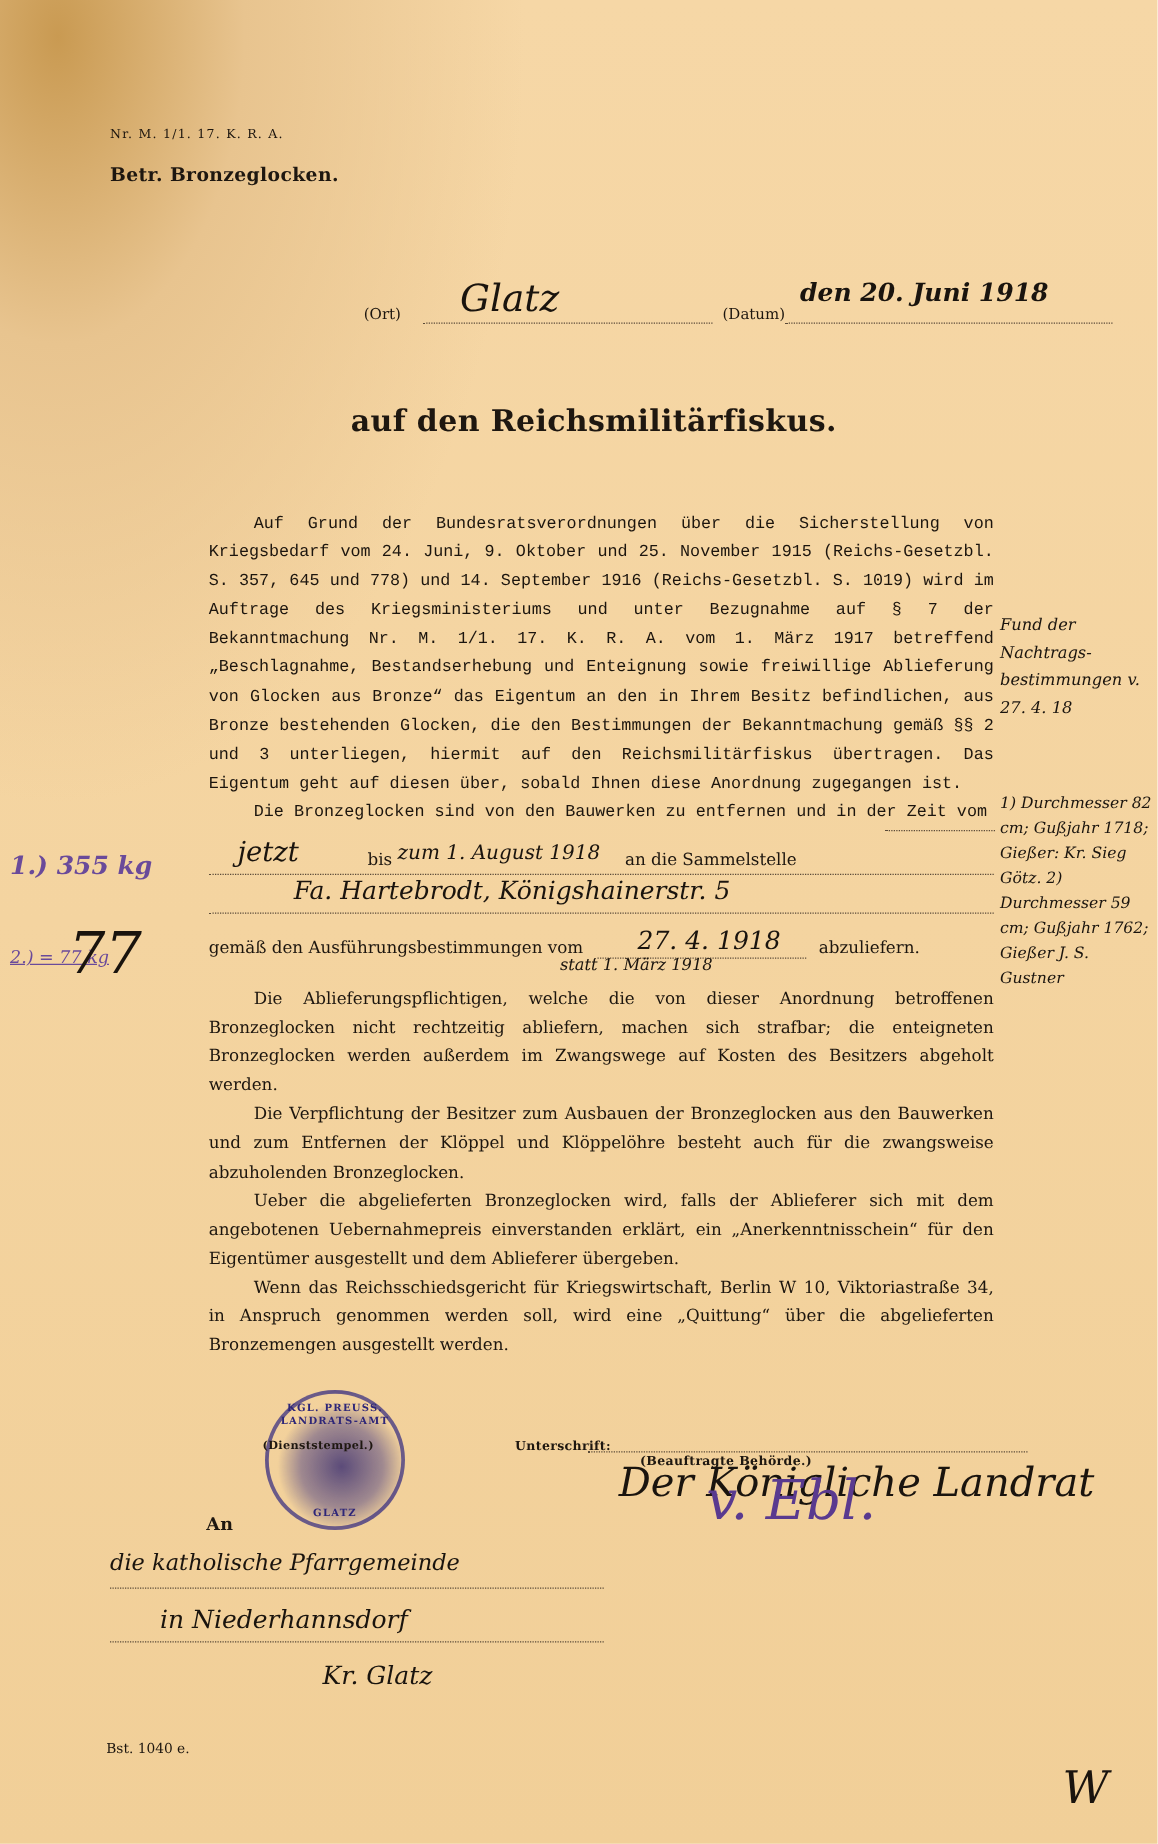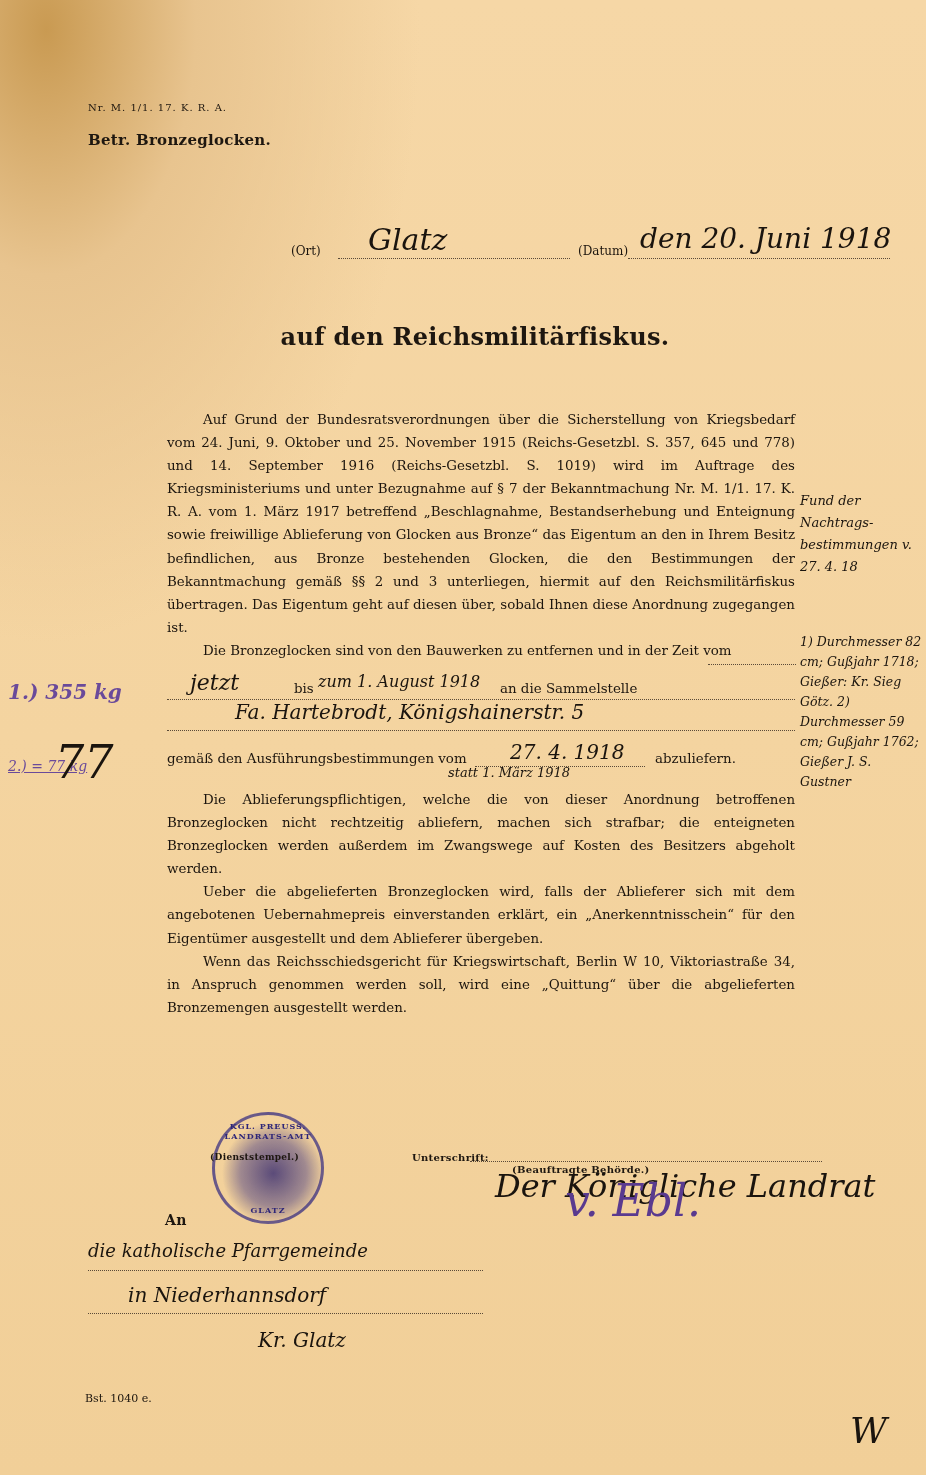--- a/index.html
+++ b/index.html
@@ -18,26 +18,26 @@
   .dots { border-bottom:1px dotted #5a4a38; }
 
   #ref { left:88px; top:102px; font-size:10px; letter-spacing:1px; }
   #betr { left:88px; top:131px; font-size:15px; font-weight:bold; }
 
   #ort-label { left:291px; top:244px; font-size:12px; }
   #ort-line { left:338px; top:258px; width:232px; }
   #ort-value { left:368px; top:222px; font-size:30px; }
   #datum-label { left:578px; top:244px; font-size:12px; }
   #datum-line { left:628px; top:258px; width:262px; }
-  #datum-value { left:640px; top:222px; font-size:28px; }
+  #datum-value { left:640px; top:222px; font-size:20px;font-weight:bold; }
 
   #title { left:150px; top:318px; width:650px; text-align:center; font-size:24px; font-weight:bold; line-height:38px; }
 
   #body { left:167px; top:408px; width:628px; font-size:13.4px; line-height:23.1px; text-align:justify; }
-  #body p { margin:0; text-indent:36px; }
+  #body p { margin:0; text-indent:36px;font-family:Liberation Mono, monospace; }
 
   .row { position:absolute; font-size:13.4px; }
   #zeit-line { left:708px; top:664px; width:88px; }
   #bis-row-line { left:167px; top:699px; width:628px; }
   #jetzt { left:190px; top:670px; font-size:22px; }
   #bis { left:294px; top:681px; font-size:13.4px; }
   #bis-date { left:318px; top:672px; font-size:16px; }
   #sammel { left:500px; top:681px; }
   #sammel-line { left:167px; top:730px; width:628px; }
   #firma { left:235px; top:700px; font-size:20px; }
@@ -108,20 +108,21 @@
 <div class="abs dots" id="sammel-line"></div>
 <div class="abs hand" id="firma">Fa. Hartebrodt, Königshainerstr. 5</div>
 <div class="row print" id="gemaess">gemäß den Ausführungsbestimmungen vom</div>
 <div class="abs dots" id="vom-line"></div>
 <div class="abs hand" id="vom-date">27. 4. 1918</div>
 <div class="row print" id="abzu">abzuliefern.</div>
 <div class="abs hand" id="correction">statt 1. März 1918</div>
 
 <div class="abs print" style="left:167px; top:788px; width:628px; font-size:13.4px; line-height:23.1px; text-align:justify;">
   <p style="margin:0; text-indent:36px;">Die Ablieferungspflichtigen, welche die von dieser Anordnung betroffenen Bronzeglocken nicht rechtzeitig abliefern, machen sich strafbar; die enteigneten Bronzeglocken werden außerdem im Zwangswege auf Kosten des Besitzers abgeholt werden.</p>
+  <p style="margin:0; text-indent:36px;">Die Verpflichtung der Besitzer zum Ausbauen der Bronzeglocken aus den Bauwerken und zum Entfernen der Klöppel und Klöppelöhre besteht auch für die zwangsweise abzuholenden Bronzeglocken.</p>
   <p style="margin:0; text-indent:36px;">Ueber die abgelieferten Bronzeglocken wird, falls der Ablieferer sich mit dem angebotenen Uebernahmepreis einverstanden erklärt, ein „Anerkenntnisschein“ für den Eigentümer ausgestellt und dem Ablieferer übergeben.</p>
   <p style="margin:0; text-indent:36px;">Wenn das Reichsschiedsgericht für Kriegswirtschaft, Berlin W 10, Viktoriastraße 34, in Anspruch genommen werden soll, wird eine „Quittung“ über die abgelieferten Bronzemengen ausgestellt werden.</p>
 </div>
 
 <div class="abs" id="stamp">
   <div class="abs" id="stamp-top">KGL. PREUSS. LANDRATS-AMT</div>
   <div class="abs" id="stamp-bottom">GLATZ</div>
 </div>
 <div class="abs frak" id="dienst">(Dienststempel.)</div>
 

